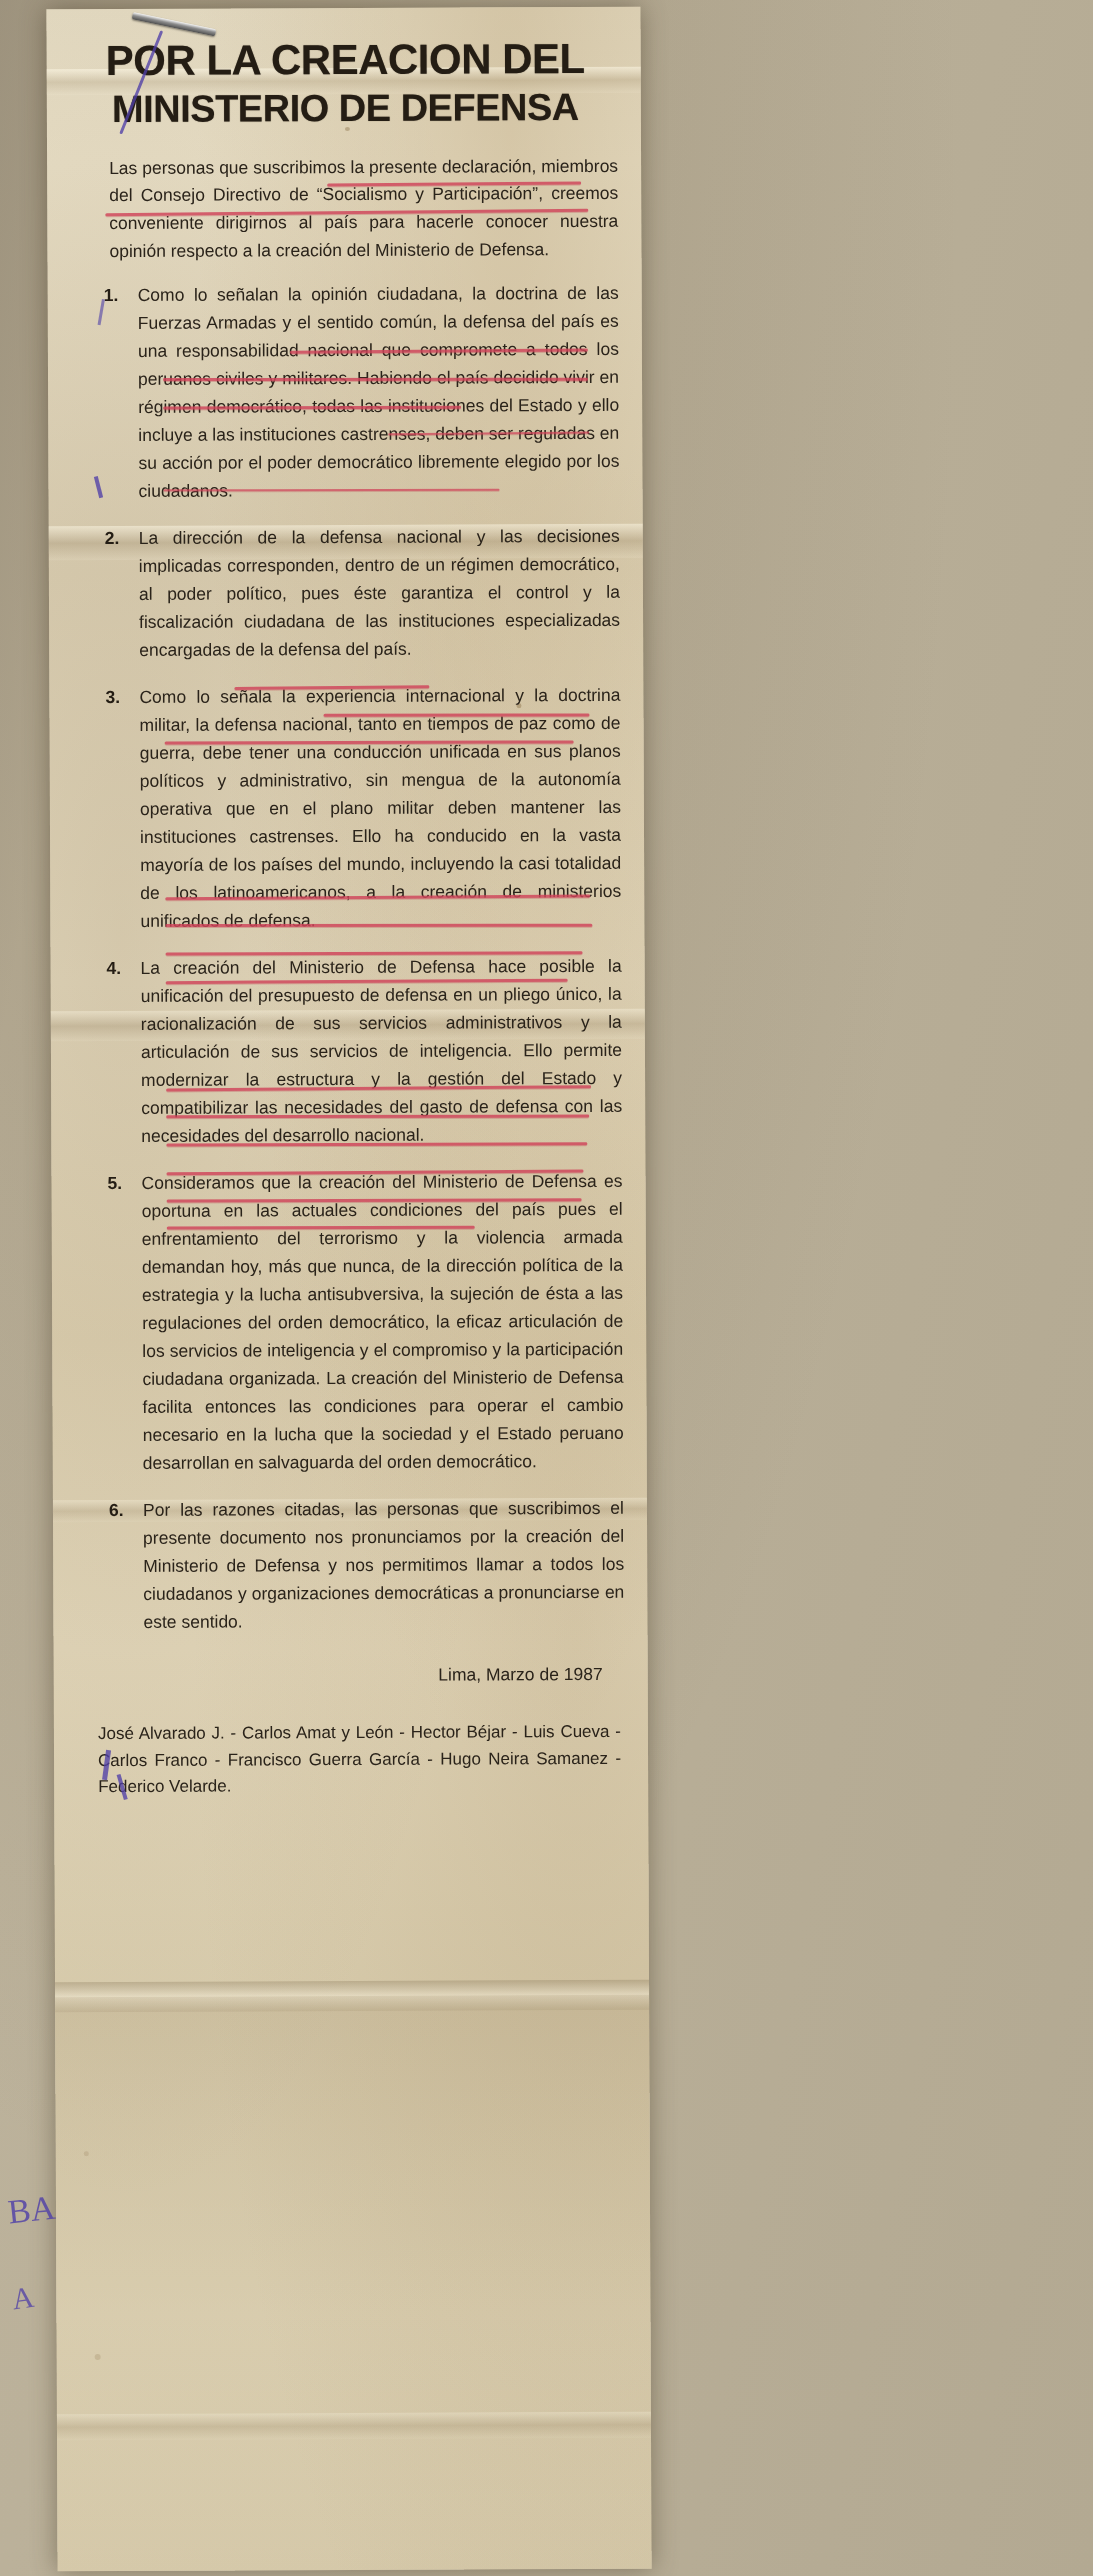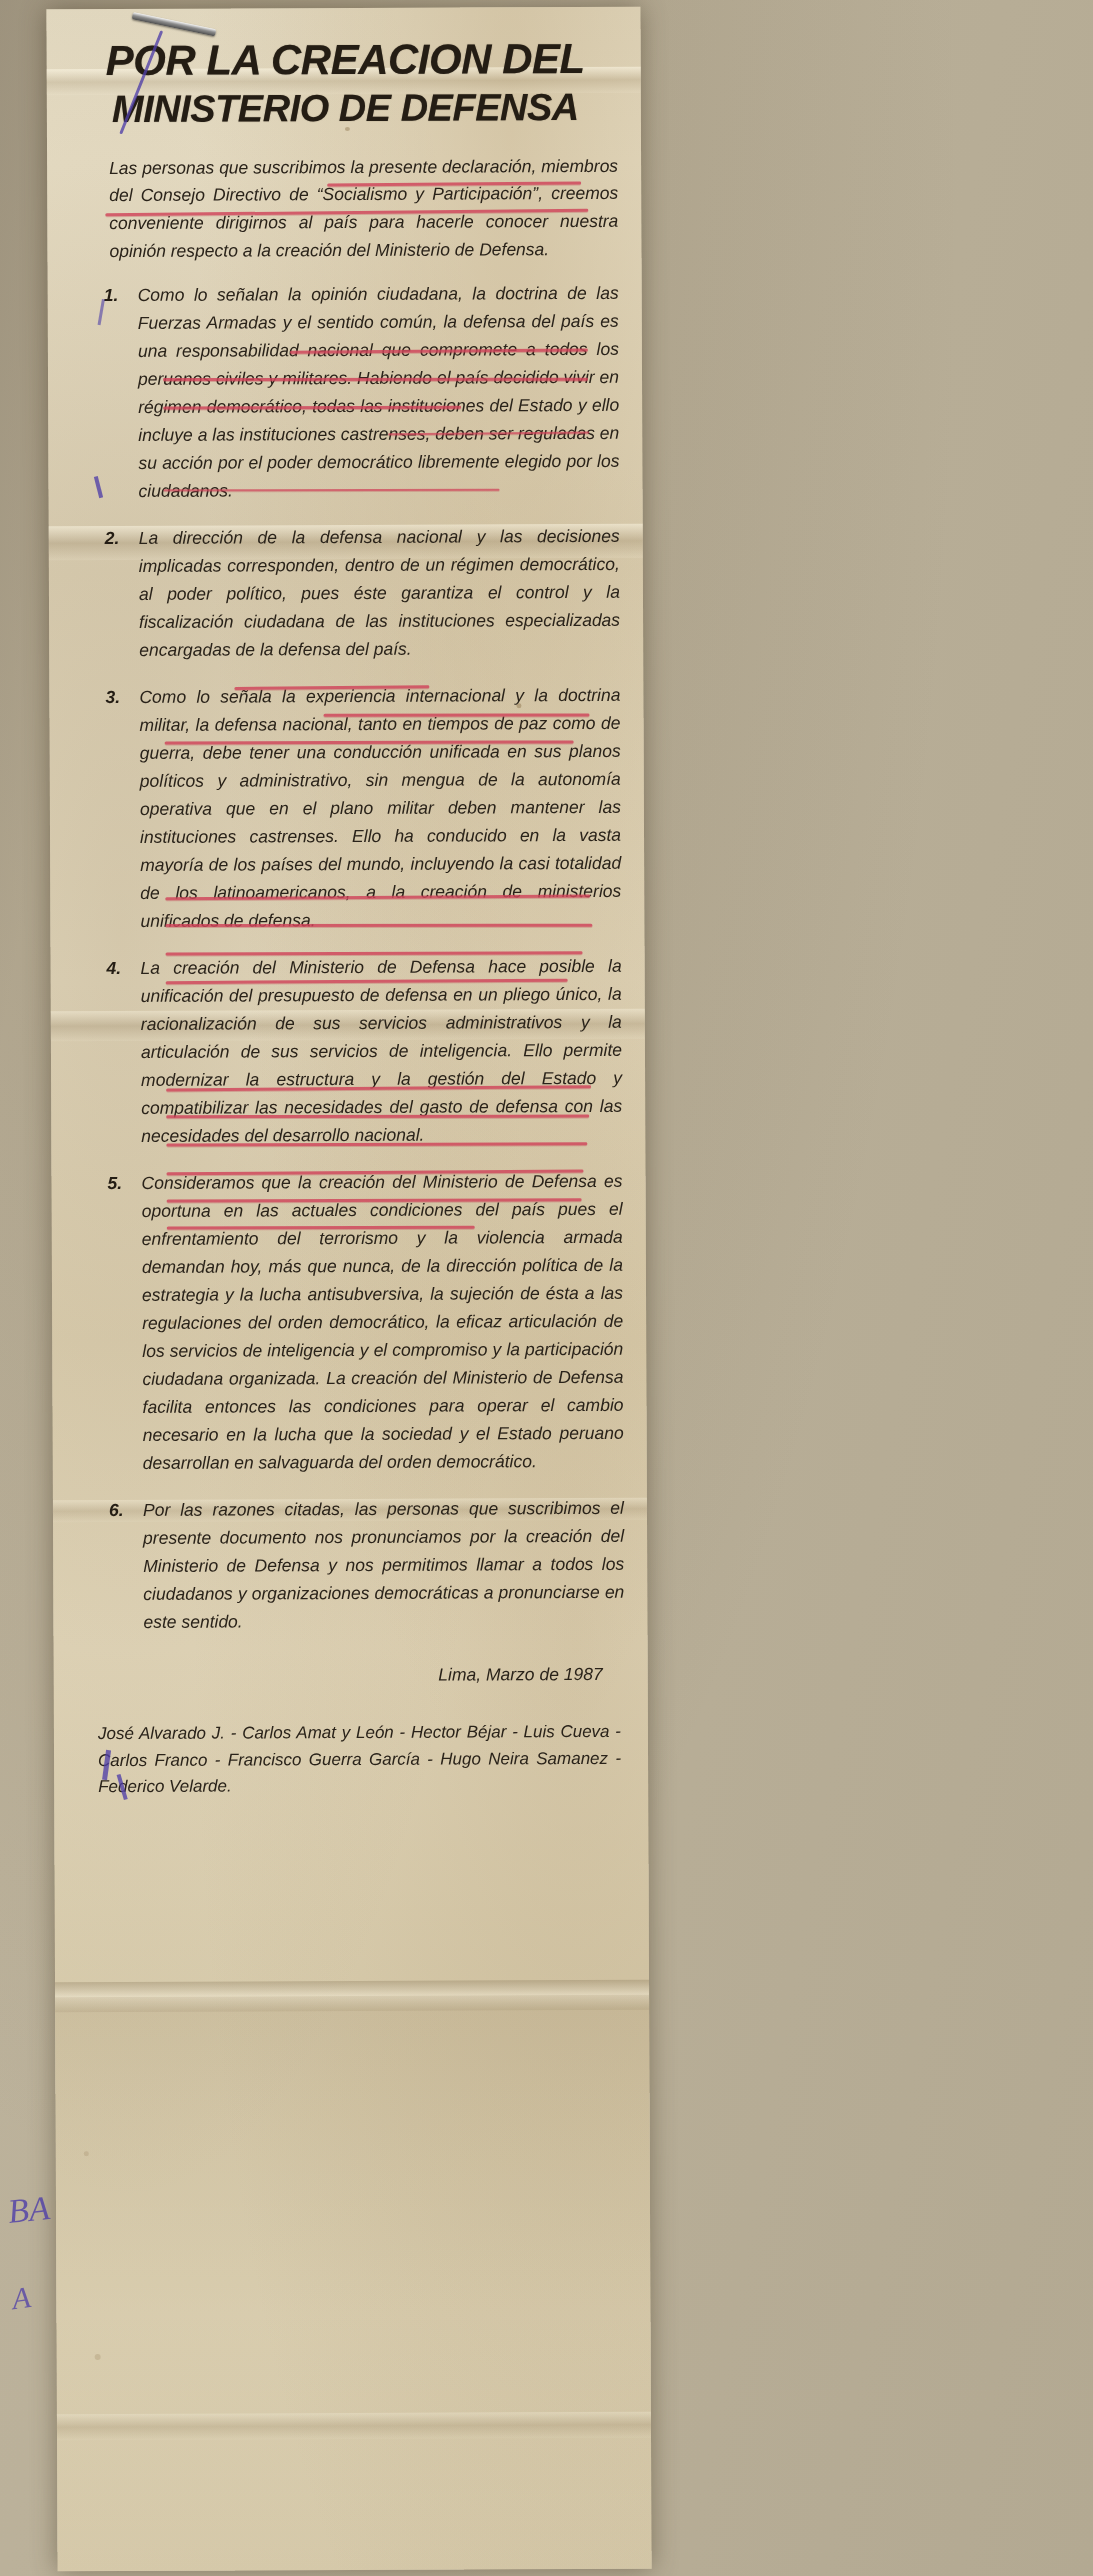--- a/index.html
+++ b/index.html
@@ -13,21 +13,20 @@
     position: relative;
   }
 
   
   #scan-root {
     position: absolute;
     inset: 0;
     background:
       radial-gradient(ellipse at 20% 8%, rgba(120,105,80,.35), rgba(120,105,80,0) 60%),
       linear-gradient(100deg, #a9a08c 0%, #bdb39c 12%, #b3a992 100%);
-    font-style: italic;
   }
 
   
   #clipping {
     position: absolute;
     left: 52px;
     top: 8px;
     width: 594px;
     height: 2562px;
     background:

